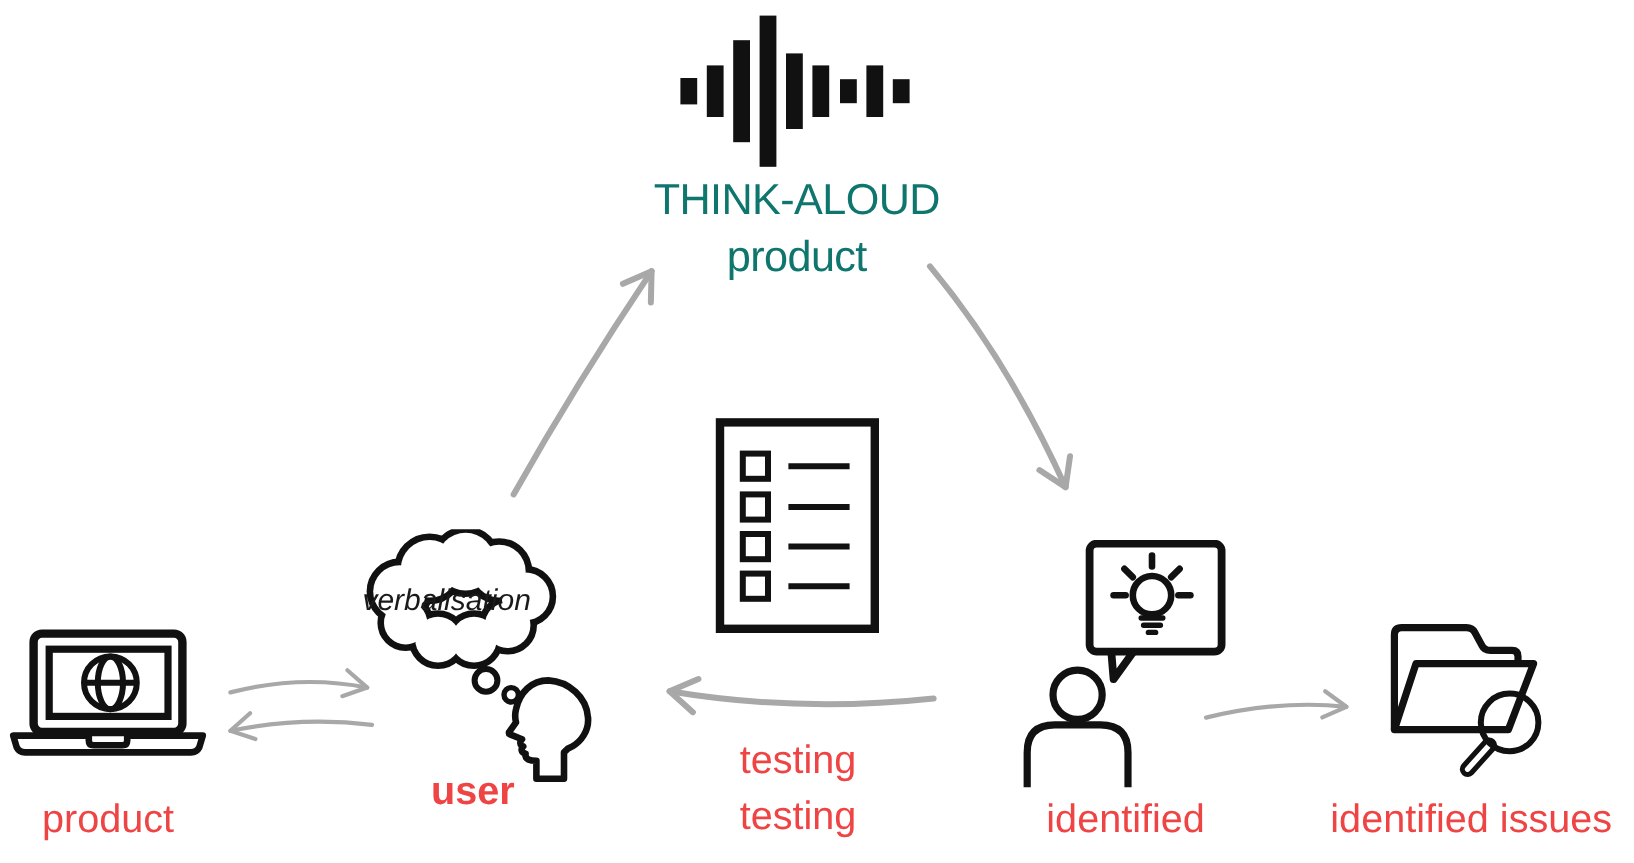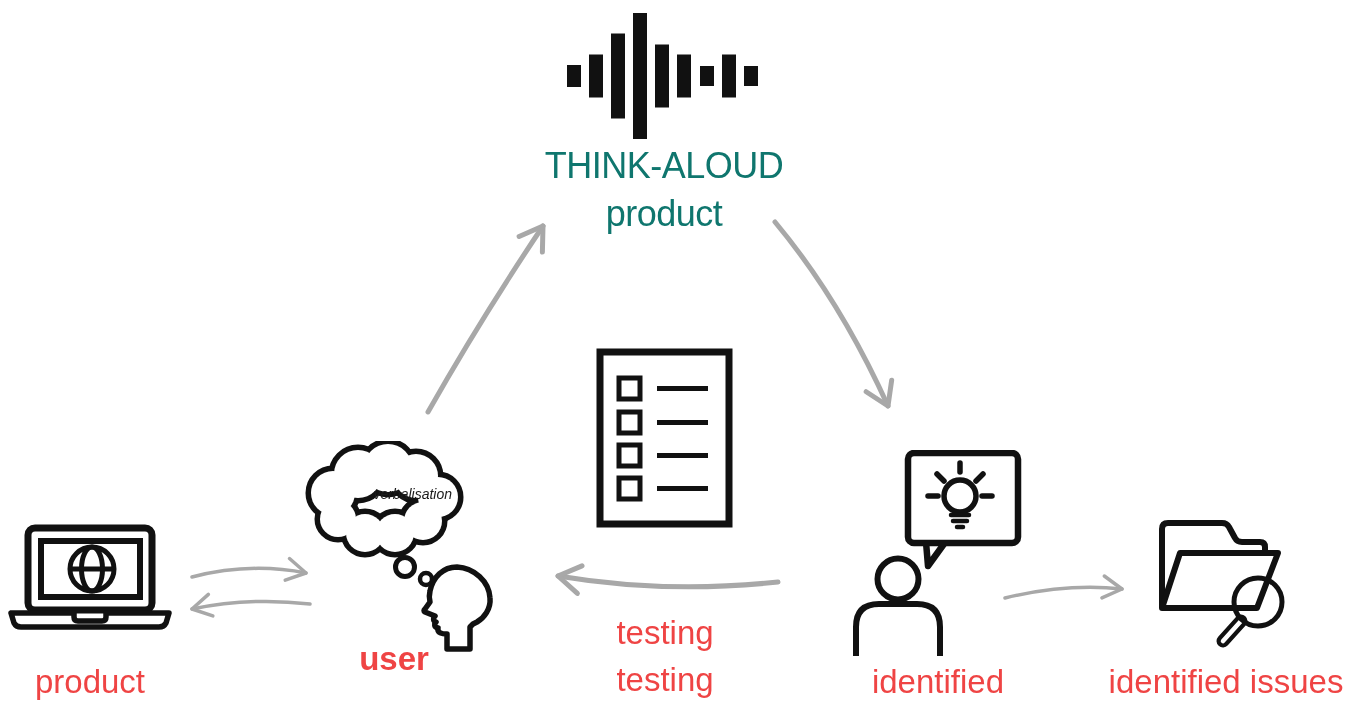--- a/index.html
+++ b/index.html
@@ -10,21 +10,21 @@
   .abs{position:absolute;}
   .label{
     position:absolute;text-align:center;font-size:33px;color:#ef4444;
     white-space:nowrap;line-height:1.0;
   }
   .title{
     position:absolute;text-align:center;font-size:36px;letter-spacing:-0.5px;
     color:#0f766e;white-space:nowrap;line-height:1.0;
   }
   .thought-text{
-    position:absolute;text-align:right;font-style:italic;font-size:14px;
+    position:absolute;text-align:left;font-style:italic;font-size:25px;
     color:#1a1a1a;white-space:nowrap;
   }
   svg{display:block;}
 </style>
 </head>
 <body>
 
 <div id="canvas">
 
   <svg class="abs" style="left:0;top:0;" width="1362" height="719" viewBox="0 0 1362 719">

